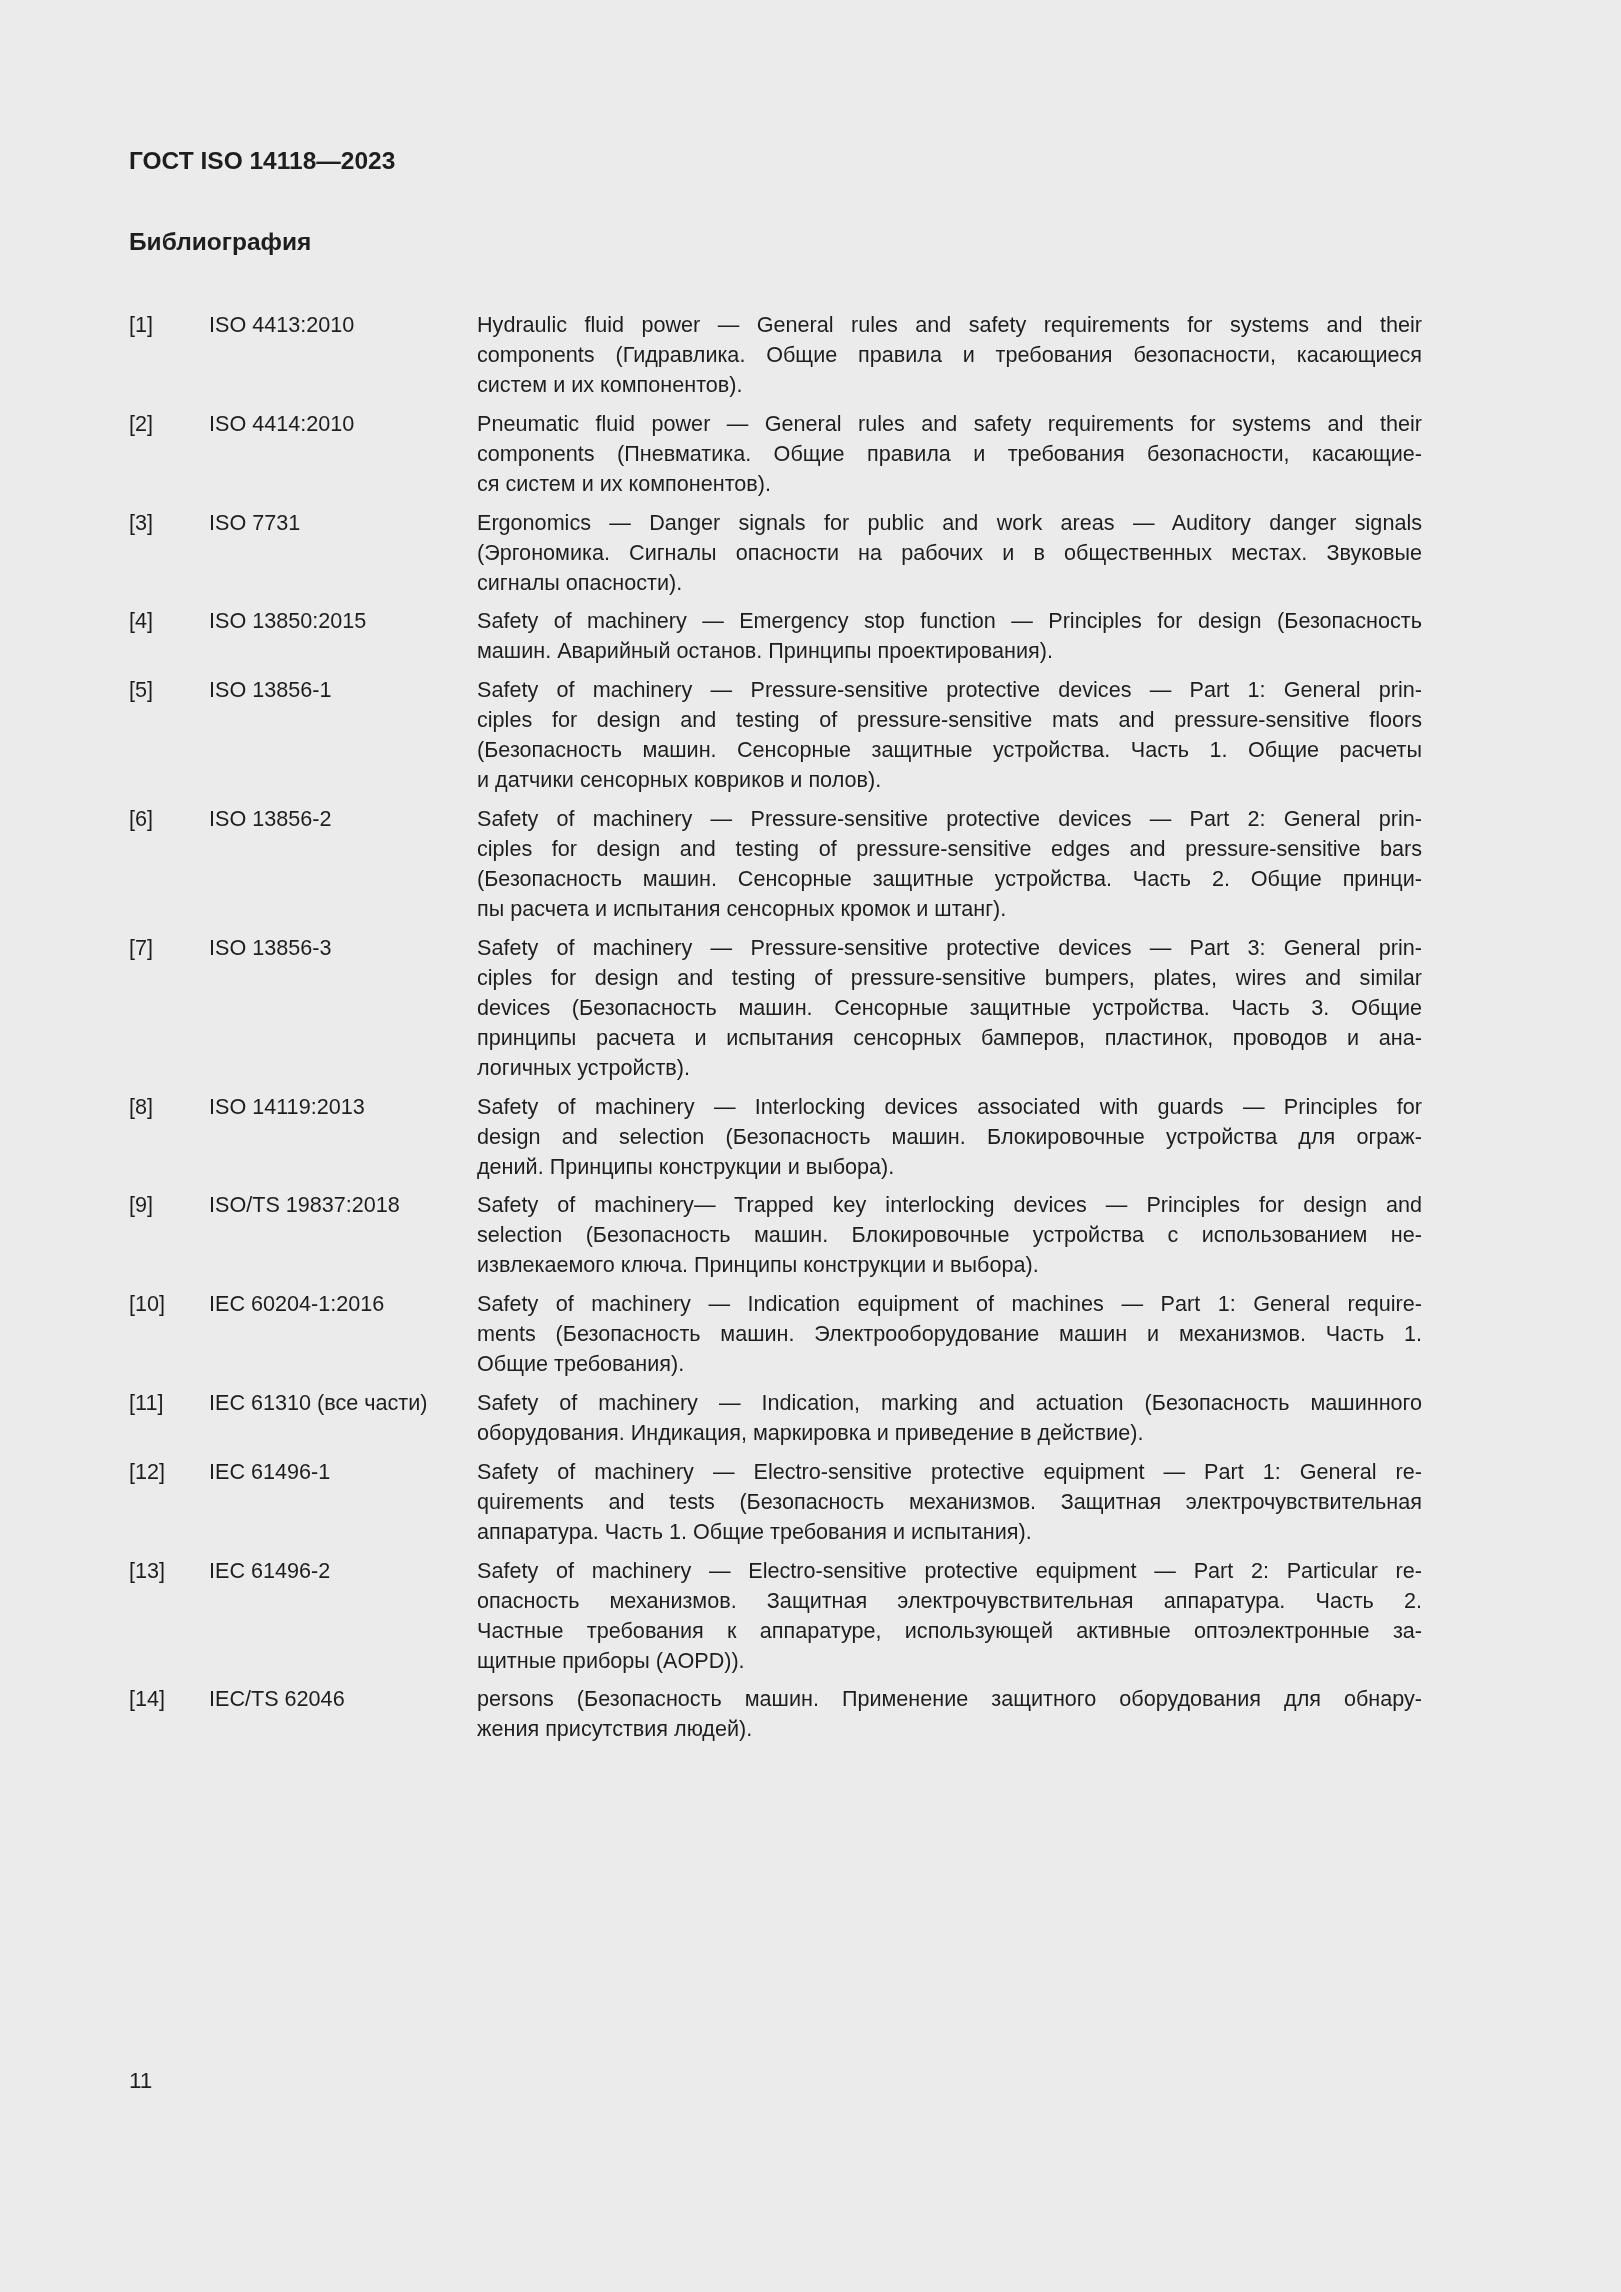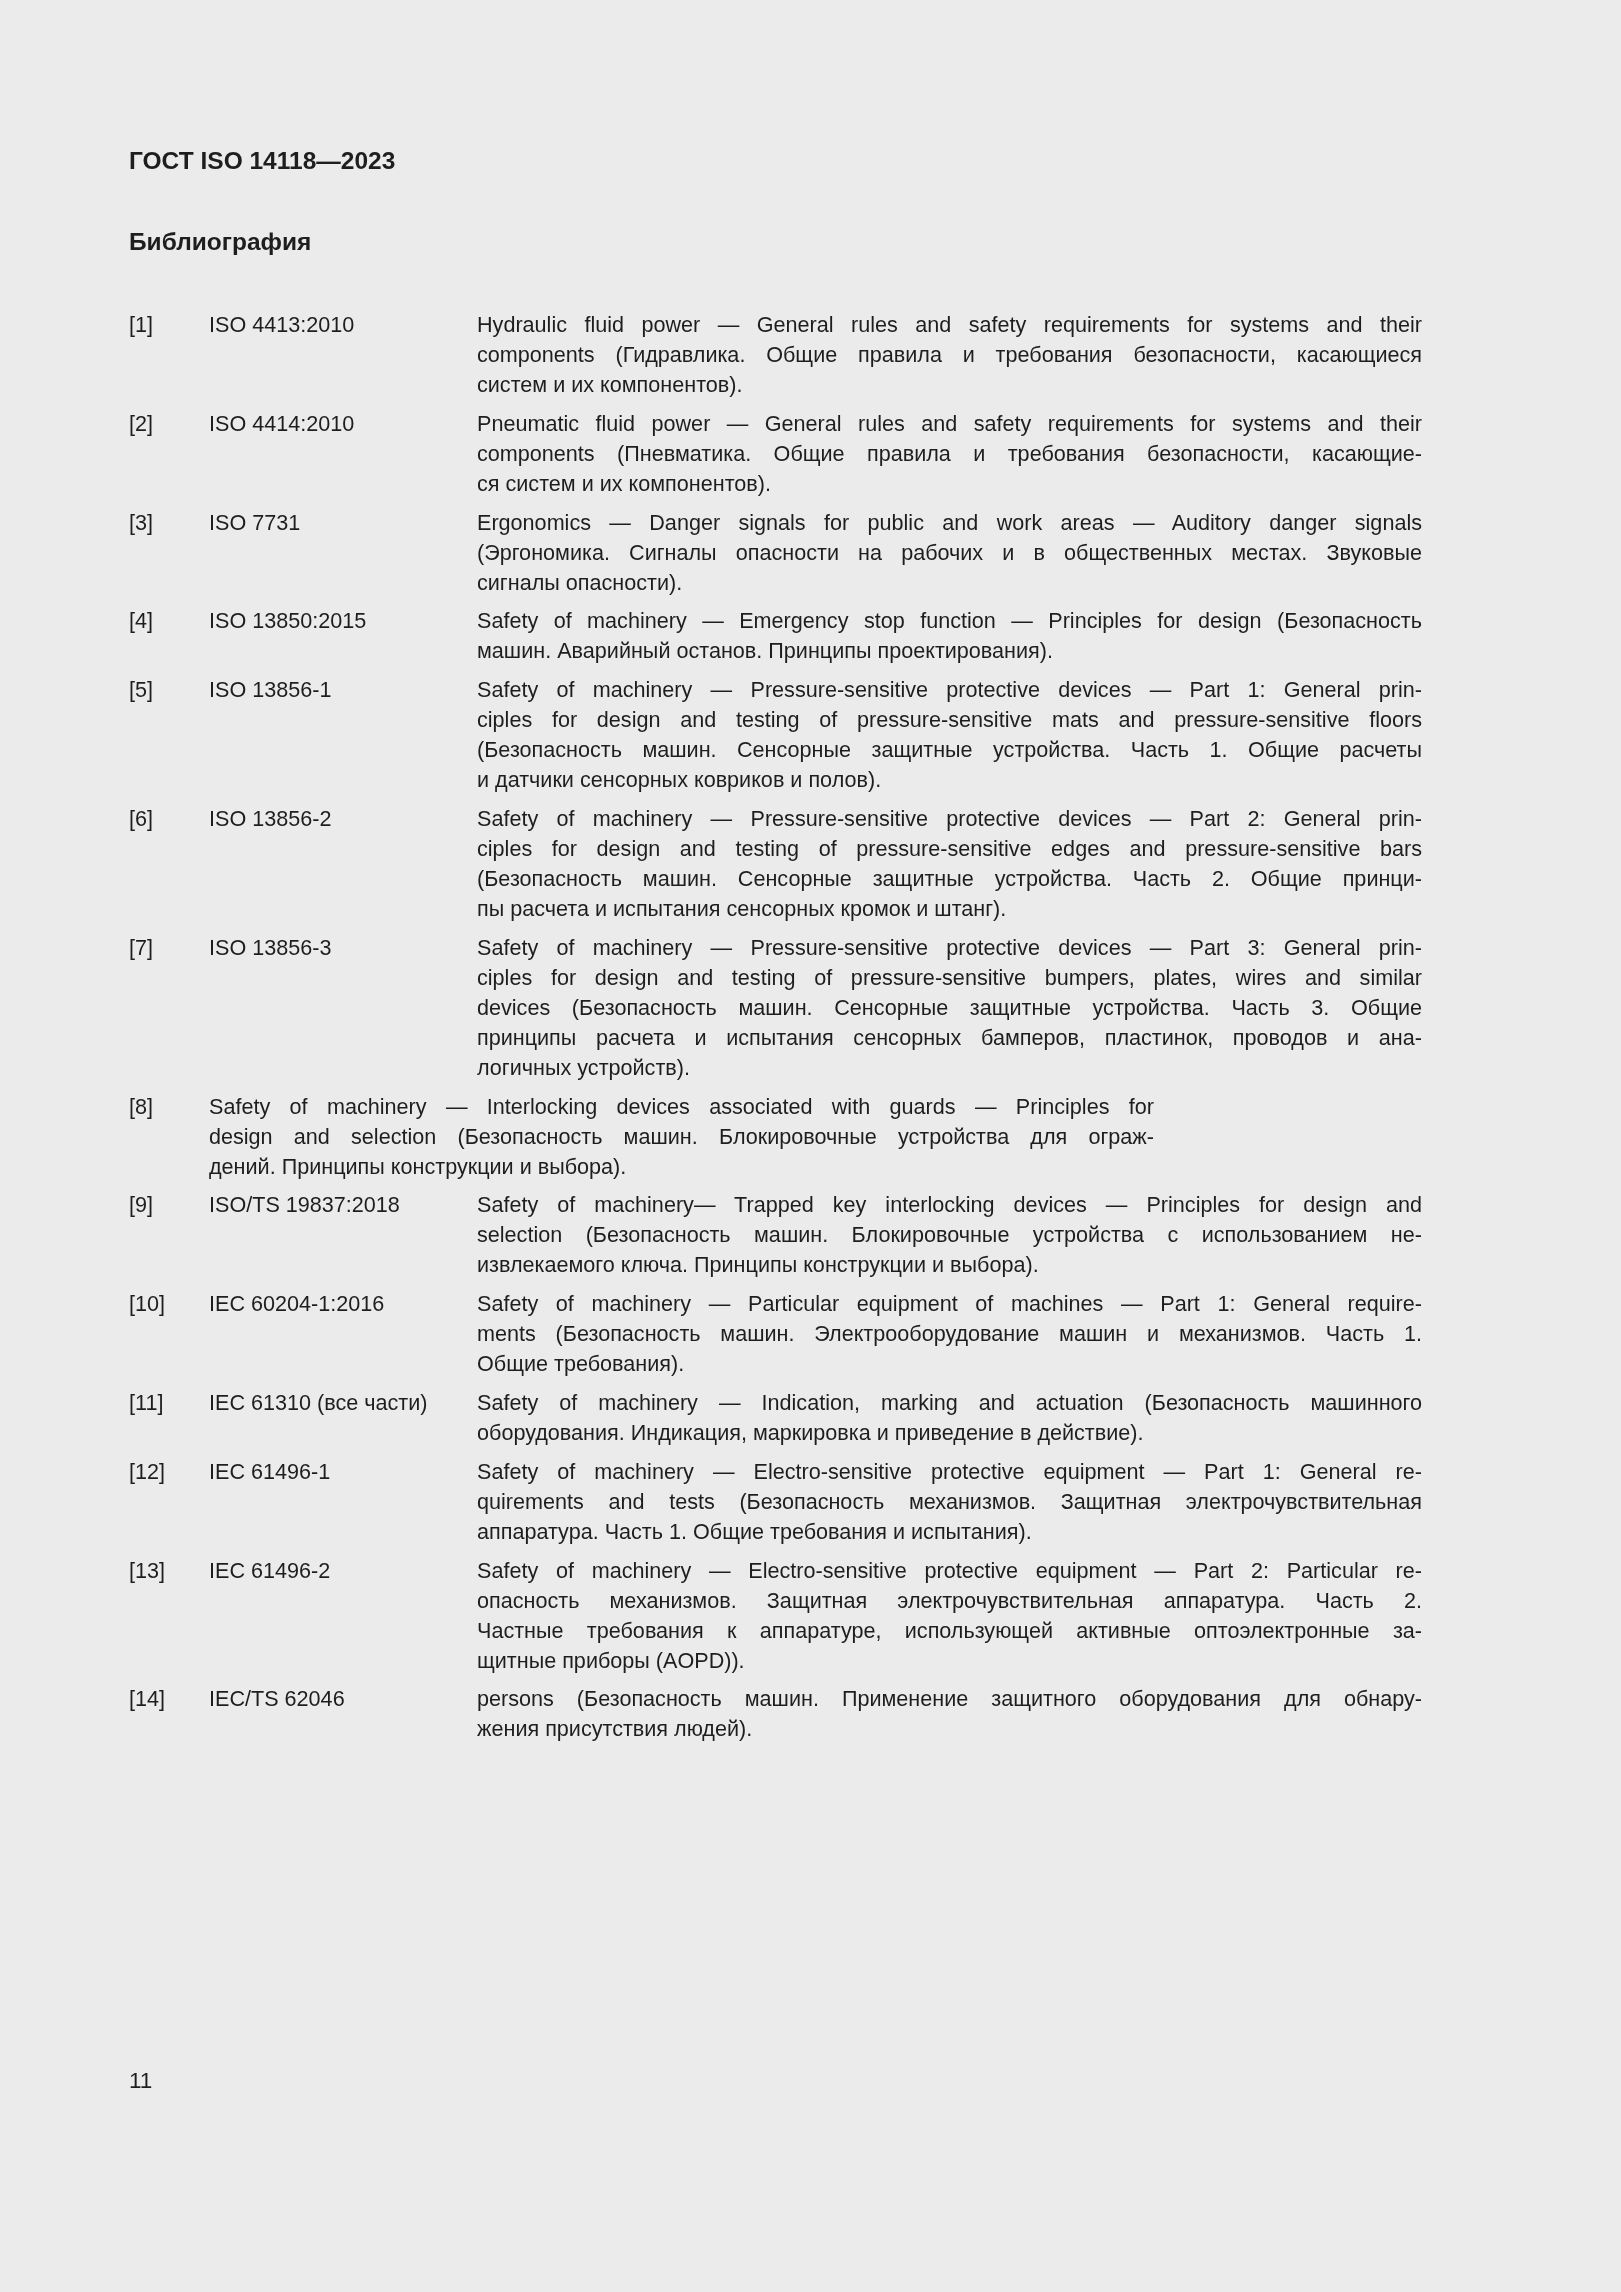--- a/index.html
+++ b/index.html
@@ -132,40 +132,41 @@
         <div class="body">
           <div class="line">Safety of machinery — Pressure-sensitive protective devices — Part 3: General prin-</div>
           <div class="line">ciples for design and testing of pressure-sensitive bumpers, plates, wires and similar</div>
           <div class="line">devices (Безопасность машин. Сенсорные защитные устройства. Часть 3. Общие</div>
           <div class="line">принципы расчета и испытания сенсорных бамперов, пластинок, проводов и ана-</div>
           <div class="line last">логичных устройств).</div>
         </div>
       </div>
       <div class="entry">
         <div class="label">[8]</div>
+        <div class="code">ISO 14119:2013</div>
         <div class="body">
           <div class="line">Safety of machinery — Interlocking devices associated with guards — Principles for</div>
           <div class="line">design and selection (Безопасность машин. Блокировочные устройства для ограж-</div>
           <div class="line last">дений. Принципы конструкции и выбора).</div>
         </div>
       </div>
       <div class="entry">
         <div class="label">[9]</div>
         <div class="code">ISO/TS 19837:2018</div>
         <div class="body">
           <div class="line">Safety of machinery— Trapped key interlocking devices — Principles for design and</div>
           <div class="line">selection (Безопасность машин. Блокировочные устройства с использованием не-</div>
           <div class="line last">извлекаемого ключа. Принципы конструкции и выбора).</div>
         </div>
       </div>
       <div class="entry">
         <div class="label">[10]</div>
         <div class="code">IEC 60204-1:2016</div>
         <div class="body">
-          <div class="line">Safety of machinery — Particular equipment of machines — Part 1: General require-</div>
+          <div class="line">Safety of machinery — Indication equipment of machines — Part 1: General require-</div>
           <div class="line">ments (Безопасность машин. Электрооборудование машин и механизмов. Часть 1.</div>
           <div class="line last">Общие требования).</div>
         </div>
       </div>
       <div class="entry">
         <div class="label">[11]</div>
         <div class="code">IEC 61310 (все части)</div>
         <div class="body">
           <div class="line">Safety of machinery — Indication, marking and actuation (Безопасность машинного</div>
           <div class="line last">оборудования. Индикация, маркировка и приведение в действие).</div>

